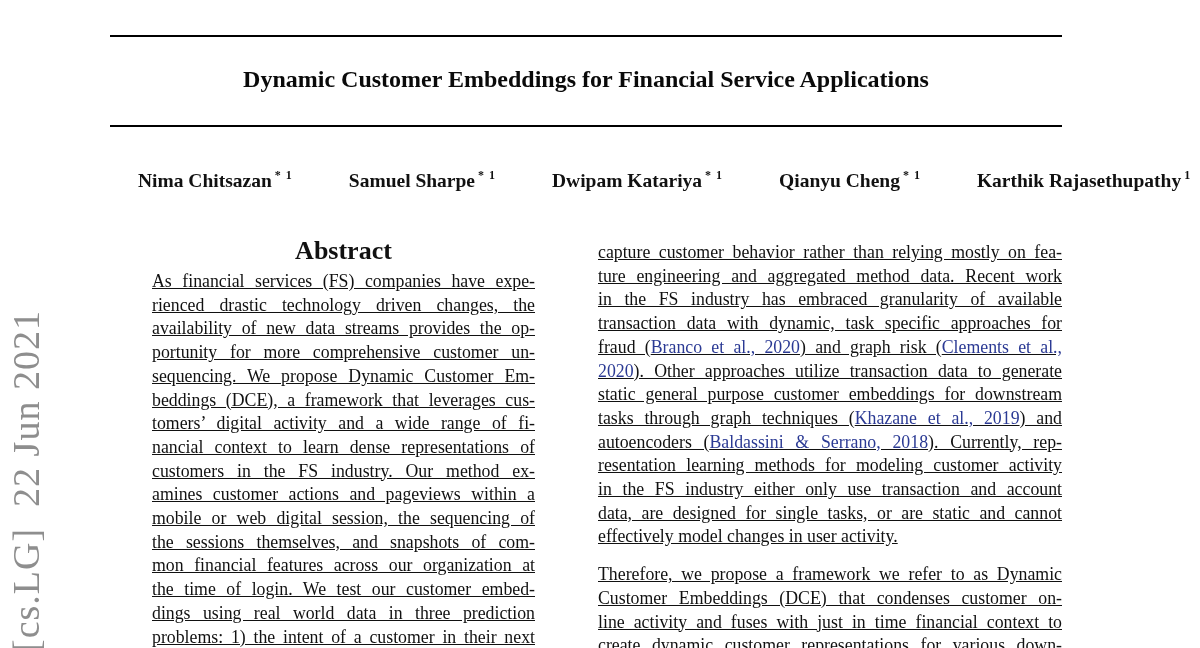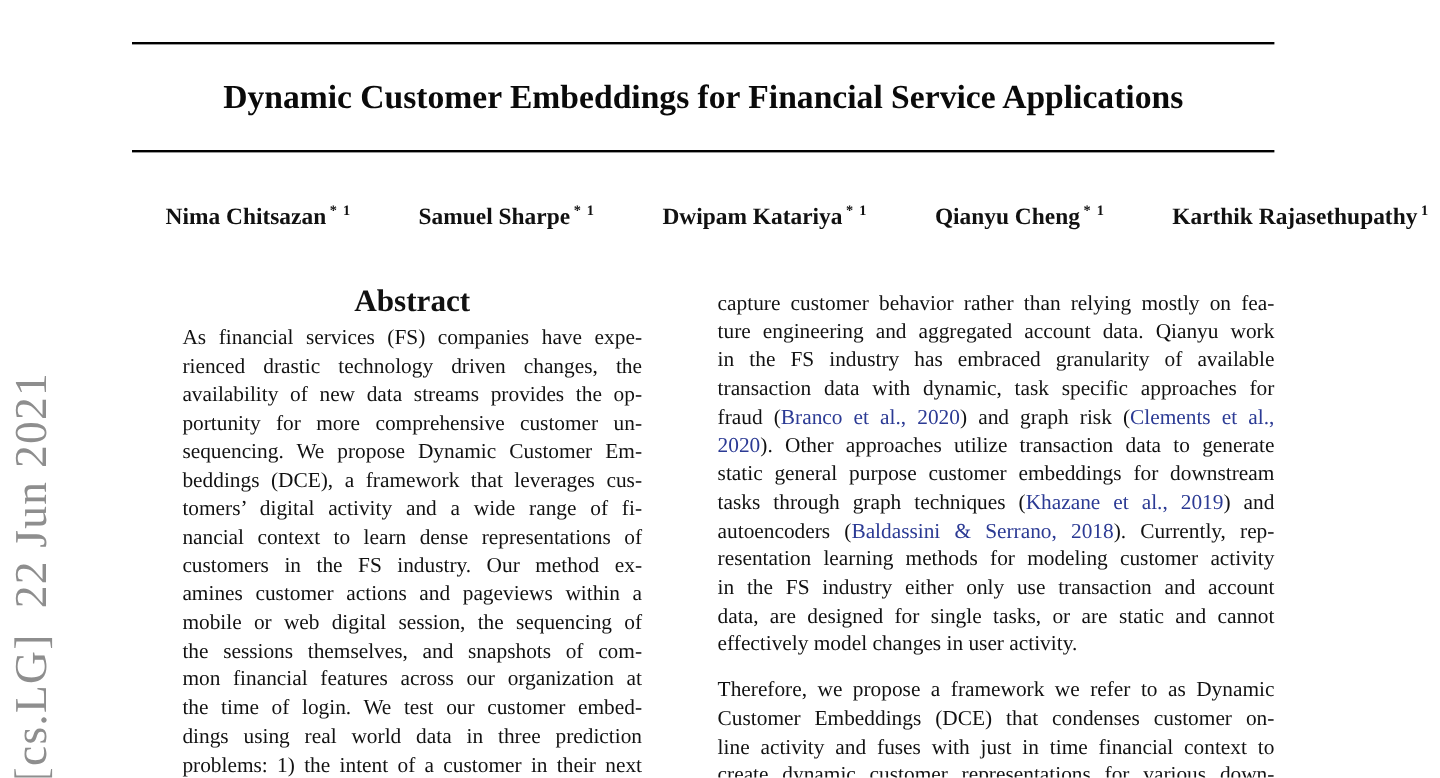--- a/index.html
+++ b/index.html
@@ -7,41 +7,41 @@
   .page {
     position:relative; width:1200px; height:648px;
     font-family:"Liberation Serif", serif; color:#111;
     background:#fff;
   }
   .rule { position:absolute; left:110px; width:952px; height:2px; background:#000; }
   .rule-top { top:35px; }
   .rule-bottom { top:125px; }
   .title {
     position:absolute; left:110px; top:66px; width:952px; margin:0;
-    text-align:center; font-size:28px; font-weight:bold; color:#0a0a0a;
+    text-align:center; font-size:24px; font-weight:bold; color:#0a0a0a;
   }
   .authors {
     position:absolute; left:110px; top:168px; width:952px;
     text-align:center; font-size:19.5px; font-weight:bold; white-space:nowrap;
   }
   .author { margin:0 28px; white-space:nowrap; }
   .author sup { font-size:12px; font-weight:bold; margin-left:3px; letter-spacing:1px; }
   .abs-heading {
     position:absolute; left:152px; top:236px; width:383px;
     text-align:center; font-size:26px; font-weight:bold;
   }
   .abs-body {
     position:absolute; left:152px; top:270px; width:383px;
     font-size:17.8px;
   }
   .right-col {
     position:absolute; left:598px; top:241px; width:464px;
     font-size:17.8px;
   }
-  .tline { line-height:23.7px; text-align:justify; }
+  .tline { line-height:23.7px; text-align:justify;text-decoration:underline; }
   .jl { text-align-last:justify; }
   .para + .para { margin-top:14px; }
   .cite { color:var(--cite,#2b3a94); cursor:pointer; }
   .watermark {
     position:absolute; left:4px; top:652px;
     transform-origin:0 0; transform:rotate(-90deg);
     font-size:38px; letter-spacing:1px; white-space:nowrap;
     color:var(--wm,#8e8e8e); font-family:"Liberation Serif", serif;
   }
 </style>
@@ -69,21 +69,21 @@
       <div class="tline jl"><span>mobile or web digital session, the sequencing of</span></div>
       <div class="tline jl"><span>the sessions themselves, and snapshots of com-</span></div>
       <div class="tline jl"><span>mon financial features across our organization at</span></div>
       <div class="tline jl"><span>the time of login.  We test our customer embed-</span></div>
       <div class="tline jl"><span>dings using real world data in three prediction</span></div>
       <div class="tline jl"><span>problems: 1) the intent of a customer in their next</span></div>
     </div>
   <div class="right-col" id="right-col">
       <div class="para">
         <div class="tline jl"><span>capture customer behavior rather than relying mostly on fea-</span></div>
-        <div class="tline jl"><span>ture engineering and aggregated account data. Qianyu work</span></div>
+        <div class="tline jl"><span>ture engineering and aggregated method data. Recent work</span></div>
         <div class="tline jl"><span>in the FS industry has embraced granularity of available</span></div>
         <div class="tline jl"><span>transaction data with dynamic, task specific approaches for</span></div>
         <div class="tline jl"><span>fraud (</span><span class="cite">Branco et al., 2020</span><span>) and graph risk (</span><span class="cite">Clements et al.,</span></div>
         <div class="tline jl"><span class="cite">2020</span><span>). Other approaches utilize transaction data to generate</span></div>
         <div class="tline jl"><span>static general purpose customer embeddings for downstream</span></div>
         <div class="tline jl"><span>tasks through graph techniques (</span><span class="cite">Khazane et al., 2019</span><span>) and</span></div>
         <div class="tline jl"><span>autoencoders (</span><span class="cite">Baldassini &amp; Serrano, 2018</span><span>). Currently, rep-</span></div>
         <div class="tline jl"><span>resentation learning methods for modeling customer activity</span></div>
         <div class="tline jl"><span>in the FS industry either only use transaction and account</span></div>
         <div class="tline jl"><span>data, are designed for single tasks, or are static and cannot</span></div>

